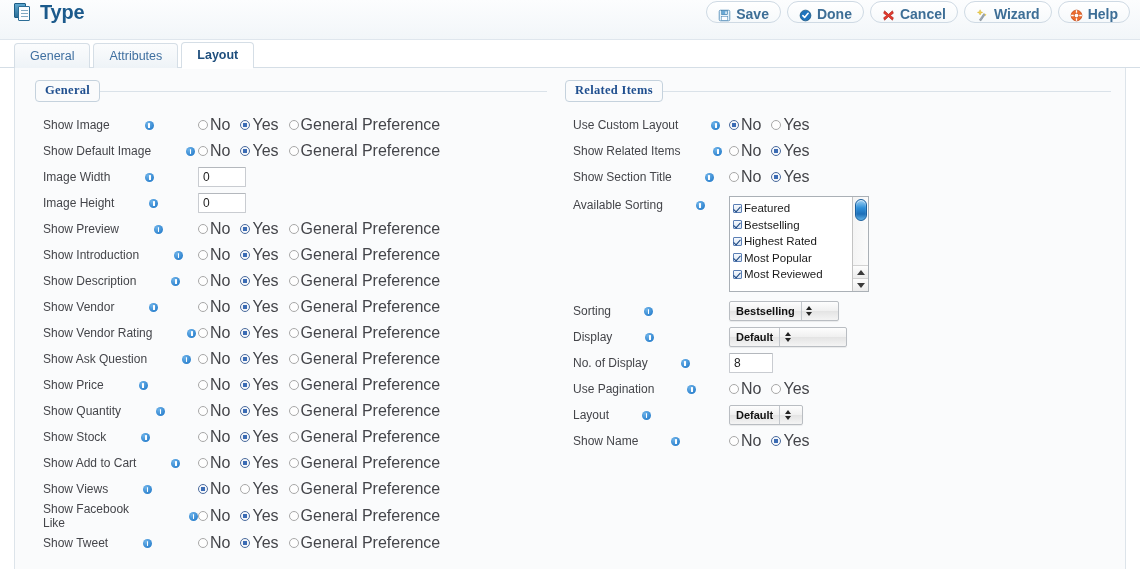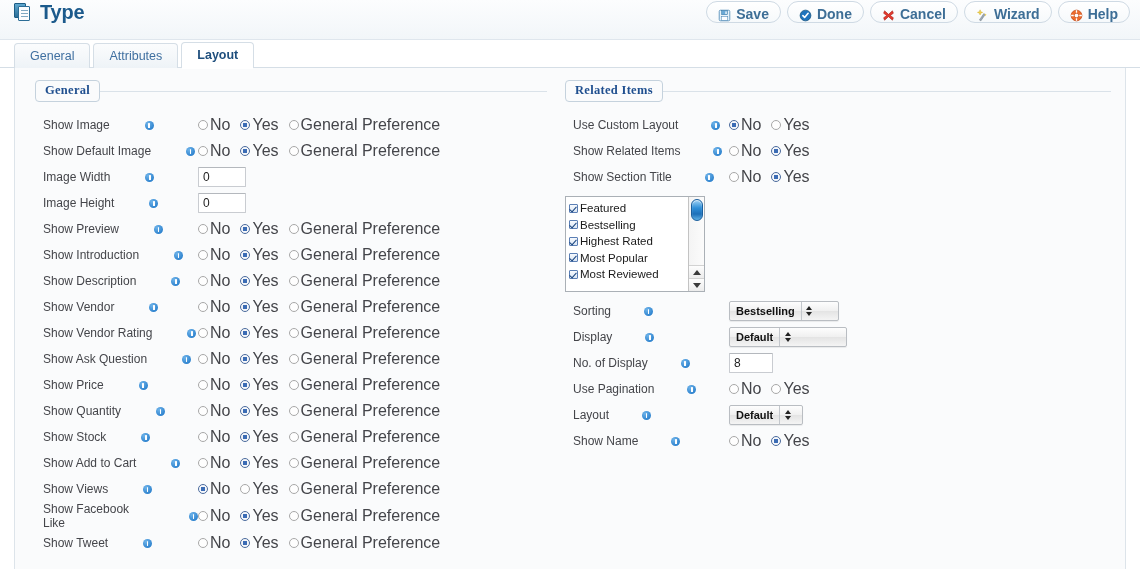--- a/index.html
+++ b/index.html
@@ -723,20 +723,24 @@
                     <span class="rl">No</span>
                   </span>
                   <span class="ropt on">
                     <span class="rc"></span>
                     <span class="rl">Yes</span>
                   </span>
                 </div>
               </div>
             </div>
             <div class="frow tall" style="margin-top: 6px; margin-bottom: 6px;">
+              <div class="flabel" style="padding-top: 2px;">
+                <span>Available Sorting</span>
+                <span class="info"></span>
+              </div>
               <div class="fctl">
                 <div class="listbox">
                   <div class="lb-items">
                     <div class="lb-item">
                       <span class="cbx on"></span>
                       <span>Featured</span>
                     </div>
                     <div class="lb-item">
                       <span class="cbx on"></span>
                       <span>Bestselling</span>

